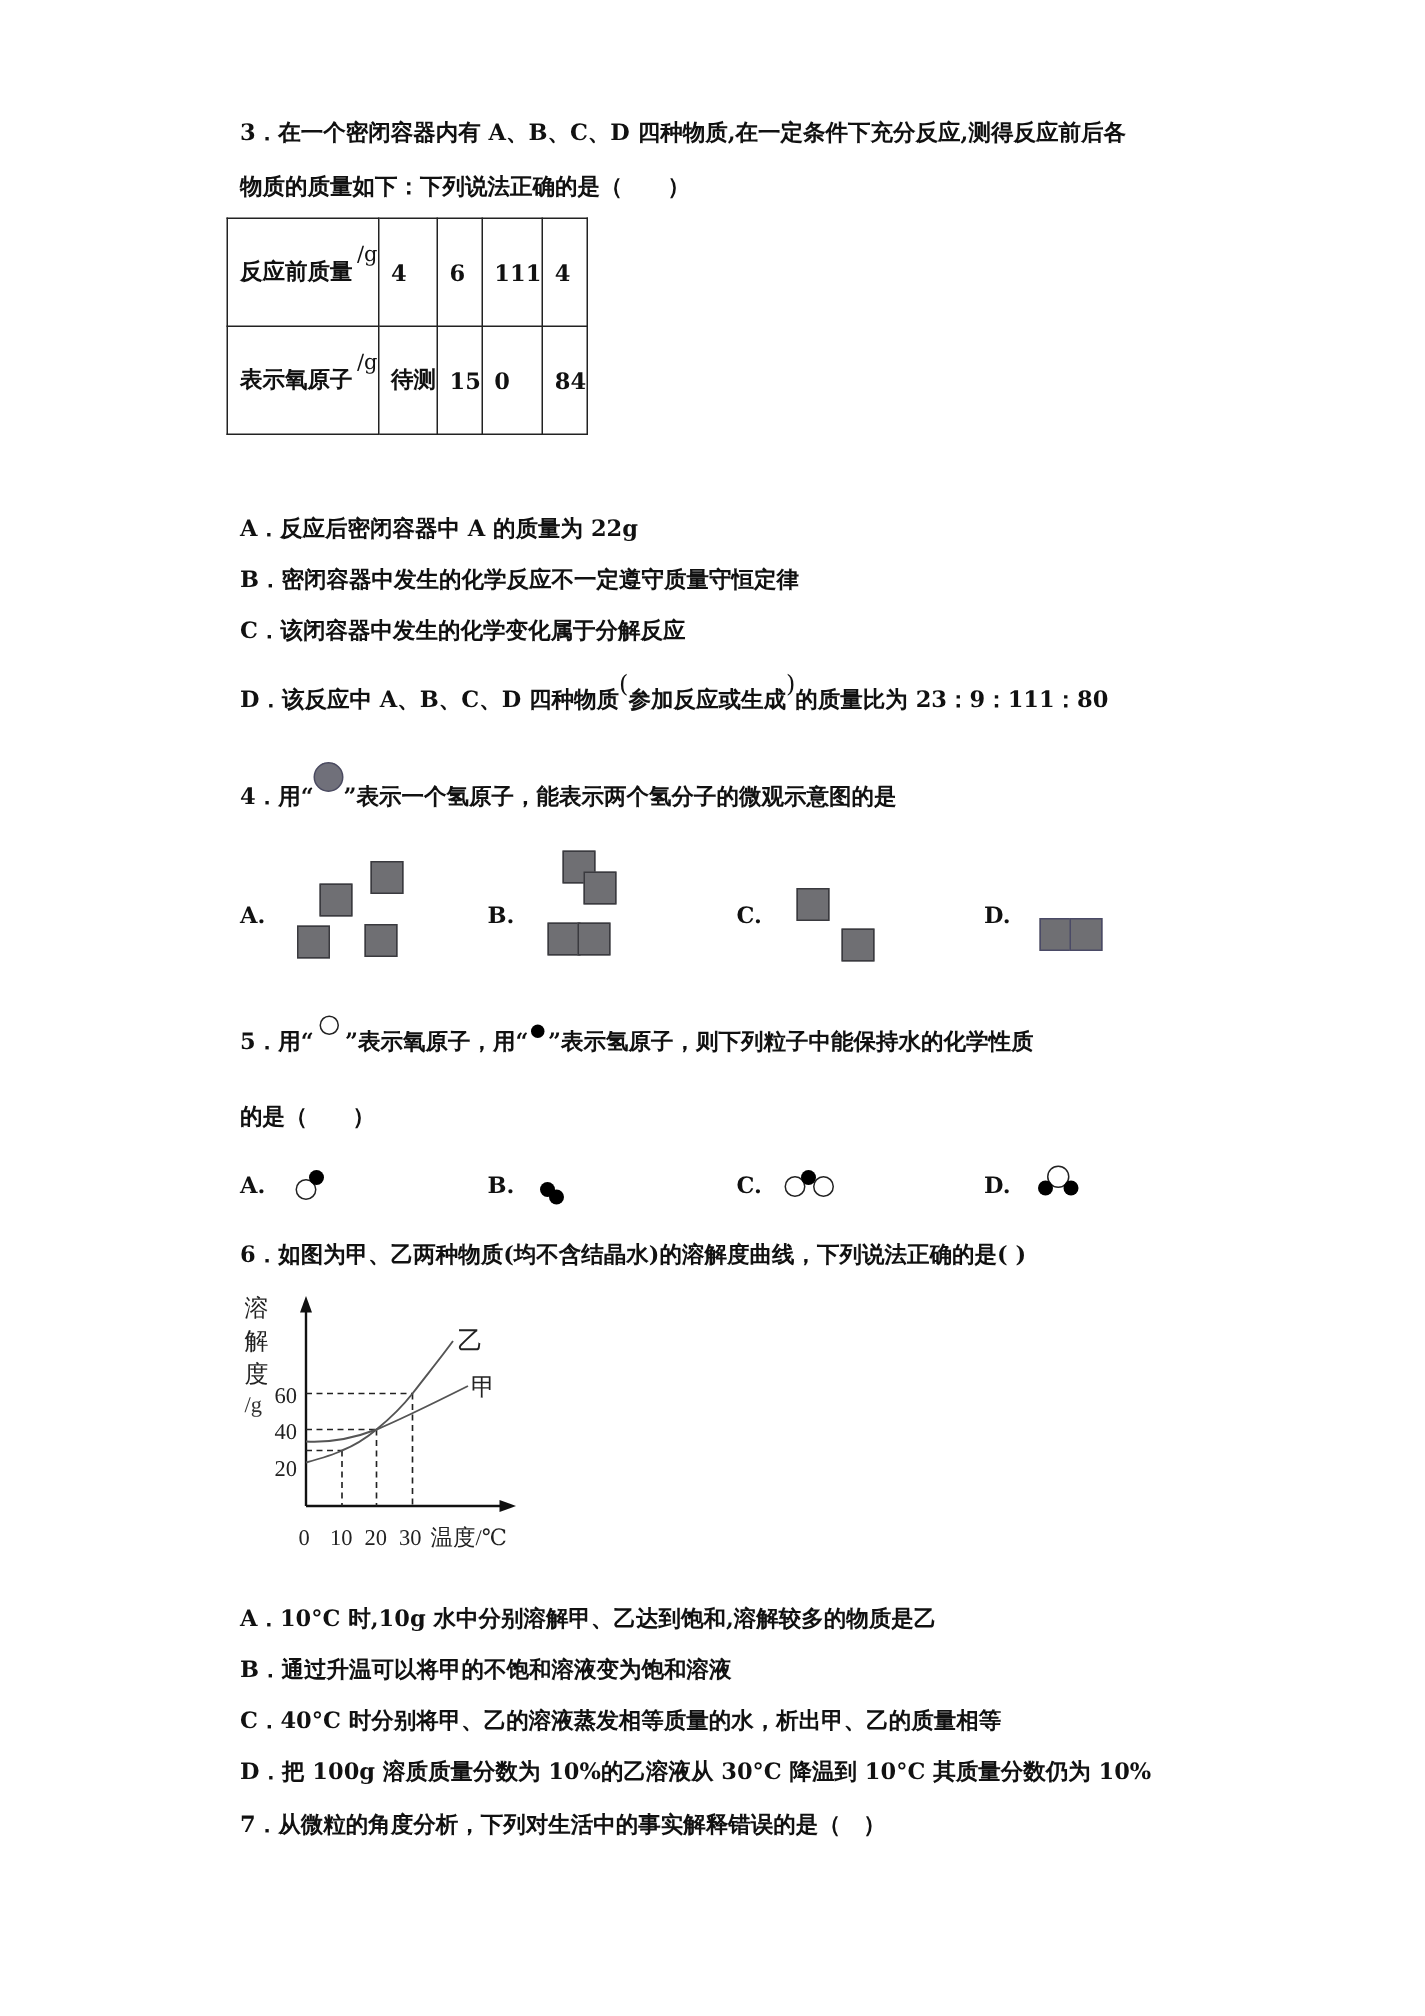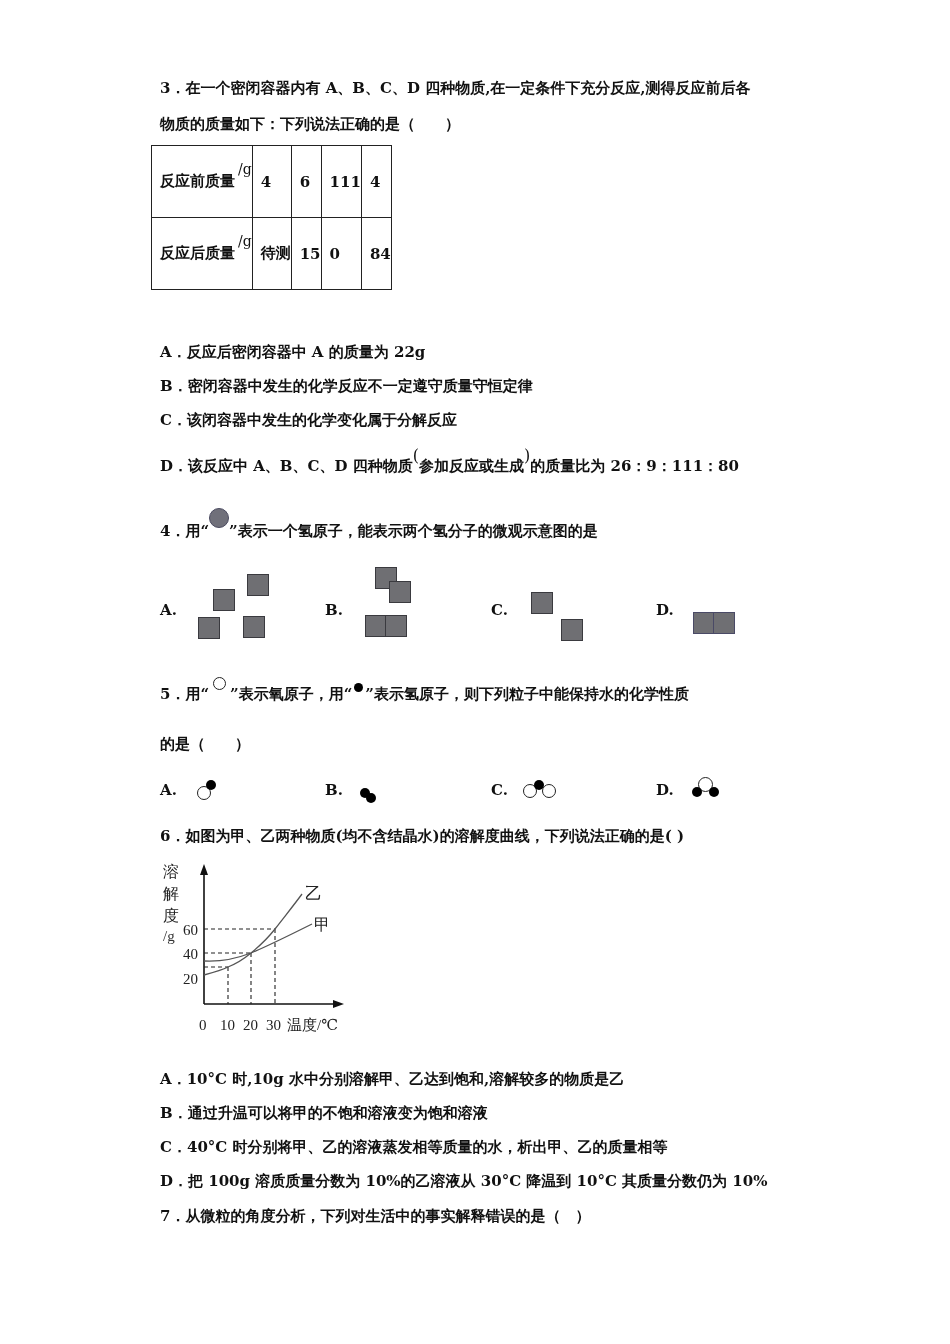--- a/index.html
+++ b/index.html
@@ -32,34 +32,34 @@
   <table class="q3">
     <tbody>
     <tr class="r1">
       <td><span>反应前质量</span><span class="sup">/g</span></td>
       <td>4</td>
       <td>6</td>
       <td>111</td>
       <td>4</td>
     </tr>
     <tr class="r2">
-      <td><span>反应后质量</span><span class="sup">/g</span></td>
+      <td><span>表示氧原子</span><span class="sup">/g</span></td>
       <td>待测</td>
       <td>15</td>
       <td>0</td>
       <td>84</td>
     </tr>
   </tbody>
     </table>
 
   <div class="line" style="top:342px;">A．反应后密闭容器中 A 的质量为 22g</div>
   <div class="line" style="top:376px;">B．密闭容器中发生的化学反应不一定遵守质量守恒定律</div>
   <div class="line" style="top:410px;">C．该闭容器中发生的化学变化属于分解反应</div>
   <div class="line" style="top:456px;">
-    <span>D．该反应中 A、B、C、D 四种物质</span><span class="paren">(</span><span>参加反应或生成</span><span class="paren">)</span><span>的质量比为 26：9：111：80</span>
+    <span>D．该反应中 A、B、C、D 四种物质</span><span class="paren">(</span><span>参加反应或生成</span><span class="paren">)</span><span>的质量比为 23：9：111：80</span>
   </div>
 
   <div class="line" style="top:516px;">
     <span>4．用“</span><span class="atom" style="width:20px;height:20px;background:#70707a;border:1.5px solid #4a4a60;position:relative;top:-8px;"></span><span>”表示一个氢原子，能表示两个氢分子的微观示意图的是</span>
   </div>
 
   <div class="opt" style="left:160px;top:600px;">A.</div>
   <div>
     <span class="h4" style="left:247px;top:574px;"></span>
     <span class="h4" style="left:213px;top:589px;"></span>

